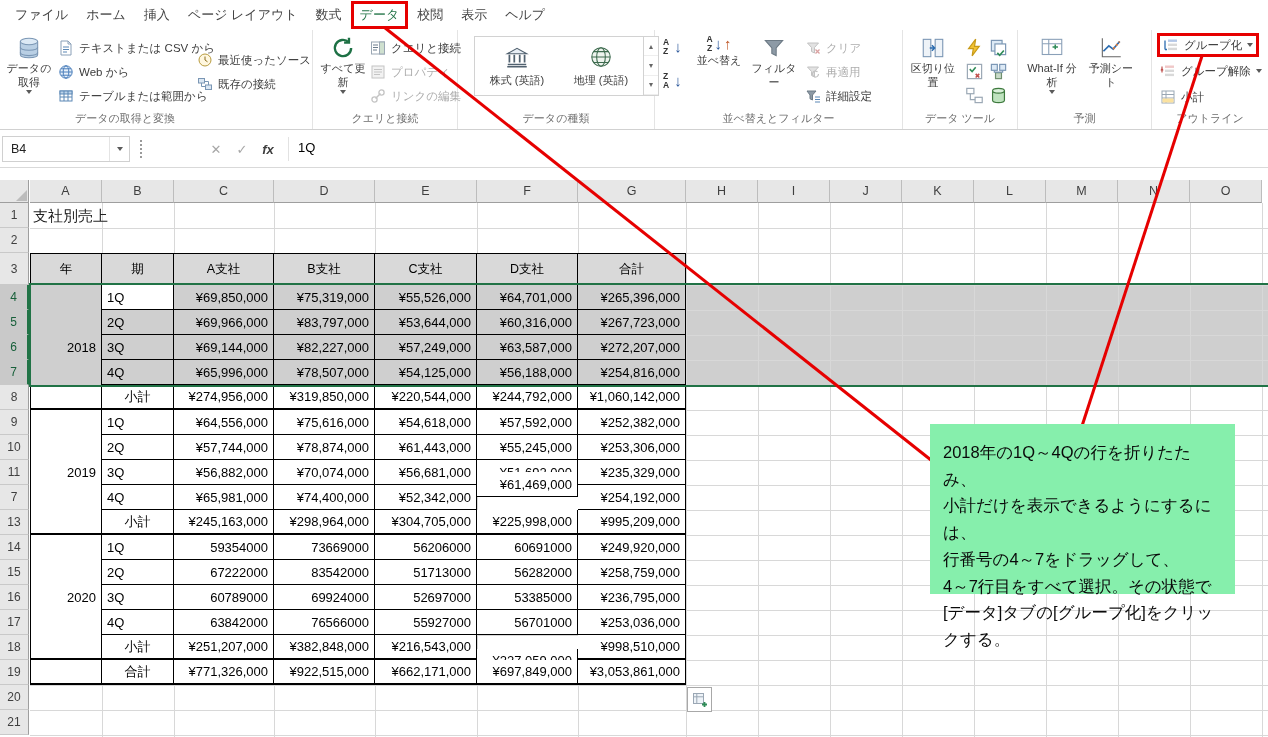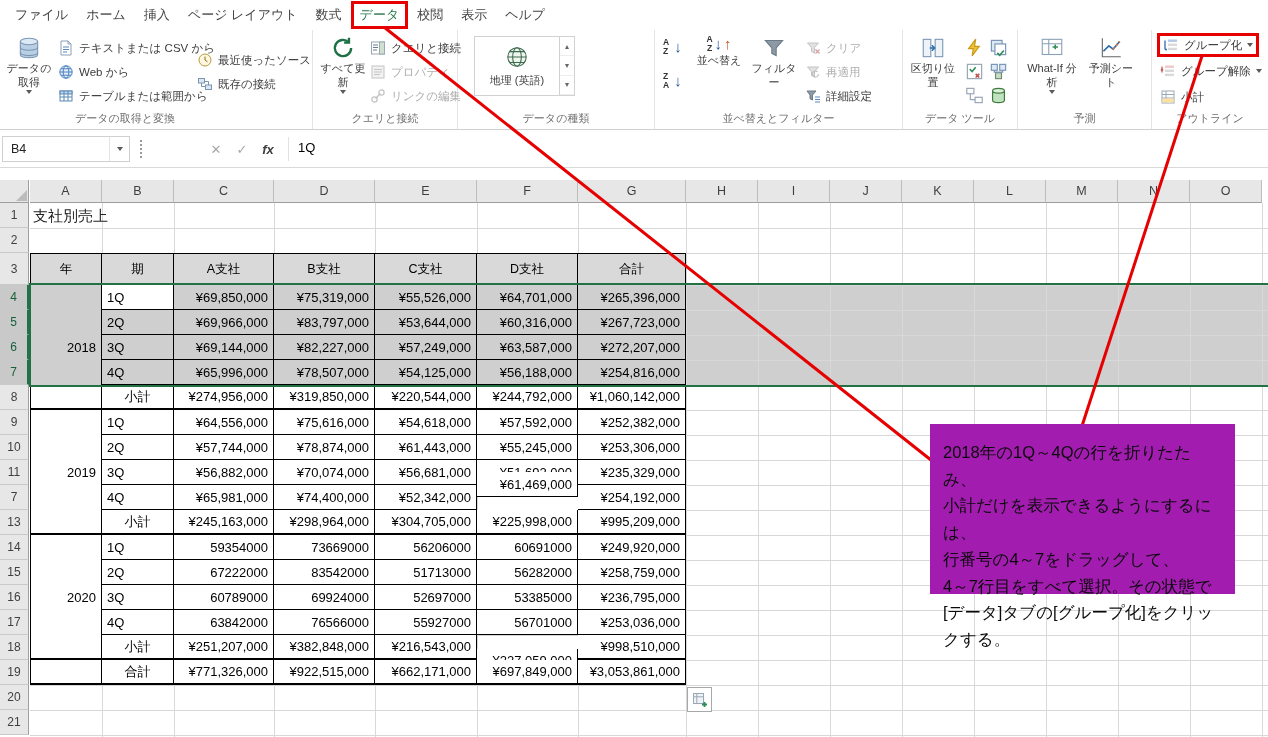--- a/index.html
+++ b/index.html
@@ -168,20 +168,28 @@
           <circle cx="4.5" cy="11.5" r="2.6" fill="none" stroke="#c4c4c4" stroke-width="1.3"></circle>
           <circle cx="11.5" cy="4.5" r="2.6" fill="none" stroke="#c4c4c4" stroke-width="1.3"></circle>
         </svg>
       <span>リンクの編集</span>
     </div>
     <div class="glabel">クエリと接続</div>
   </div>
 
   <div class="rgroup" style="left:458px;width:197px;">
     <div class="gallery" style="left:16px;top:6px;">
+      <div class="gcard">
+        <svg class="i24" viewBox="0 0 24 24">
+            <path d="M3 9l9-5 9 5z" fill="#e8eef5" stroke="#51616f"></path>
+            <path d="M5 10v7M9.5 10v7M14.5 10v7M19 10v7" stroke="#51616f" stroke-width="1.6"></path>
+            <path d="M3.5 19h17M3 21h18" stroke="#51616f" stroke-width="1.4"></path>
+          </svg>
+        <span>株式 (英語)</span>
+      </div>
       <div class="gcard">
         <svg class="i24" viewBox="0 0 24 24">
             <circle cx="12" cy="12" r="8.5" fill="#eef4ee" stroke="#3e6b4f"></circle>
             <ellipse cx="12" cy="12" rx="4" ry="8.5" fill="none" stroke="#3e6b4f"></ellipse>
             <path d="M3.5 12h17M5 7h14M5 17h14" stroke="#3e6b4f" fill="none"></path>
           </svg>
         <span>地理 (英語)</span>
       </div>
       <div class="gscroll">
         <div>▴</div>
@@ -563,19 +571,19 @@
       <path d="M1.5 4.8h10M4.8 1.5v10" stroke="#9aa7b4"></path>
       <path d="M12.5 10v5M10 12.5h5" stroke="#2e8b57" stroke-width="1.8"></path>
     </svg>
 </div>
 
 <svg id="annot" width="1268" height="737">
   <line id="conn1" stroke-width="3" x1="385.14375" y1="28" x2="936" y2="464" stroke="#e60000"></line>
   <line id="conn2" stroke-width="3" x1="1202" y1="56" x2="1082" y2="426" stroke="#e60000"></line>
 </svg>
 
-<div id="callout" style="background: #a21caf;">
+<div id="callout" style="background: #86efac;">
   <div>2018年の1Q～4Qの行を折りたたみ、</div>
   <div>小計だけを表示できるようにするには、</div>
   <div>行番号の4～7をドラッグして、</div>
   <div>4～7行目をすべて選択。その状態で</div>
   <div>[データ]タブの[グループ化]をクリックする。</div>
 </div>
 
 </body></html>

